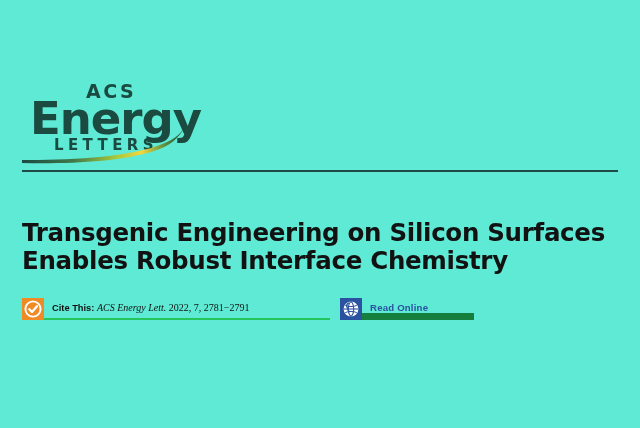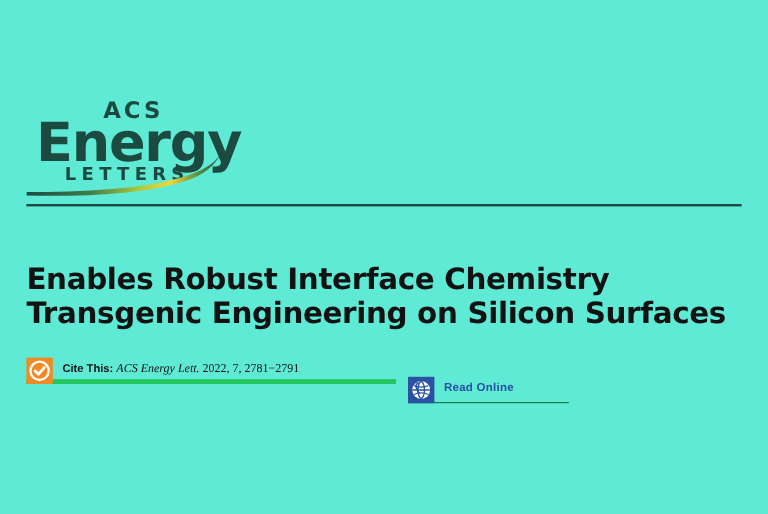--- a/index.html
+++ b/index.html
@@ -93,21 +93,21 @@
     width: 600px;
     height: 26px;
   }
 
   .cite-bar {
     position: absolute;
     left: 0;
     top: 0;
     width: 308px;
     height: 22px;
-    border-bottom: 4px solid #22c55e;
+    border-bottom: 2px solid #22c55e;
     box-sizing: border-box;
     padding-left: 12px;
   }
   .cite-icon {
     position: absolute;
     left: 0;
     top: 0;
     width: 22px;
     height: 22px;
     background: #f08a24;
@@ -129,24 +129,24 @@
     font-size: 10px;
   }
   .cite-text .cite-ref {
     font-family: "Liberation Serif", serif;
     font-size: 10px;
   }
 
   .read-bar {
     position: absolute;
     left: 318px;
-    top: 16px;
+    top: 0;
     width: 134px;
     height: 22px;
-    border-bottom: 1px solid #15803d;
+    border-bottom: 7px solid #15803d;
     box-sizing: border-box;
   }
   .read-icon {
     position: absolute;
     left: 0;
     top: 0;
     width: 22px;
     height: 22px;
     background: #2a52a0;
   }
@@ -188,22 +188,22 @@
       <text x="32" y="72" font-family="DejaVu Sans, sans-serif" font-size="15" font-weight="bold" letter-spacing="4.4" fill="#1b4a41">LETTERS</text>
 
       <path d="M0 82 C 45 82, 100 80, 135 68 C 150 63, 158 57, 162 50
                C 157 60, 148 68, 132 73 C 98 84, 46 86, 0 85 Z" fill="url(#swooshGrad)"></path>
     </svg>
   </div>
 
   <div class="journal-rule"></div>
 
   <h1 class="article-title">
+    <span class="t-line">Transgenic Engineering on Silicon Surfaces</span>
     <span class="t-line">Enables Robust Interface Chemistry</span>
-    <span class="t-line">Transgenic Engineering on Silicon Surfaces</span>
   </h1>
 
 
   <div class="bars">
 
     <div class="cite-bar">
       <span class="cite-icon">
         <svg width="22" height="22" viewBox="0 0 22 22" xmlns="http://www.w3.org/2000/svg">
           <circle cx="11" cy="11" r="7.6" fill="none" stroke="#ffffff" stroke-width="1.9"></circle>
           <path d="M7.3 11.2 L10 13.9 L15 8.2" fill="none" stroke="#ffffff" stroke-width="2.3" stroke-linecap="round" stroke-linejoin="round"></path>

